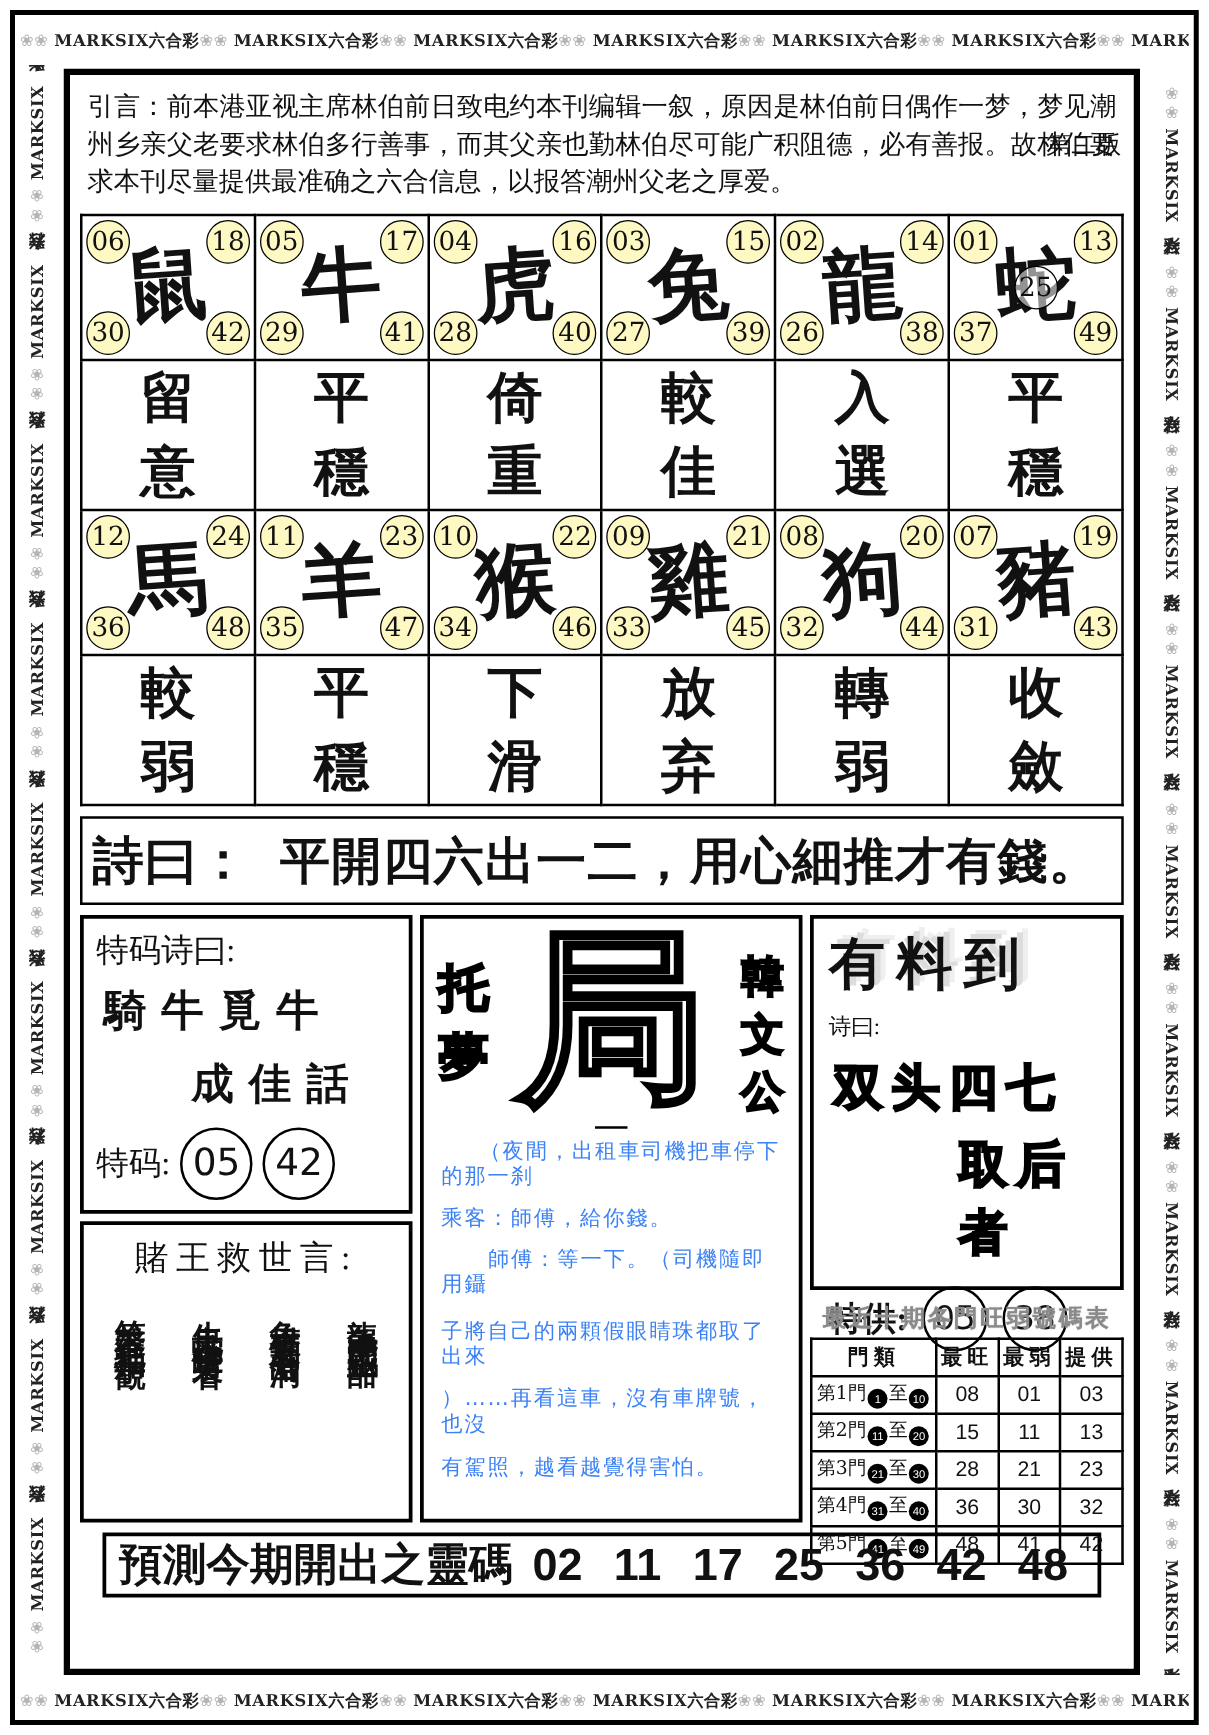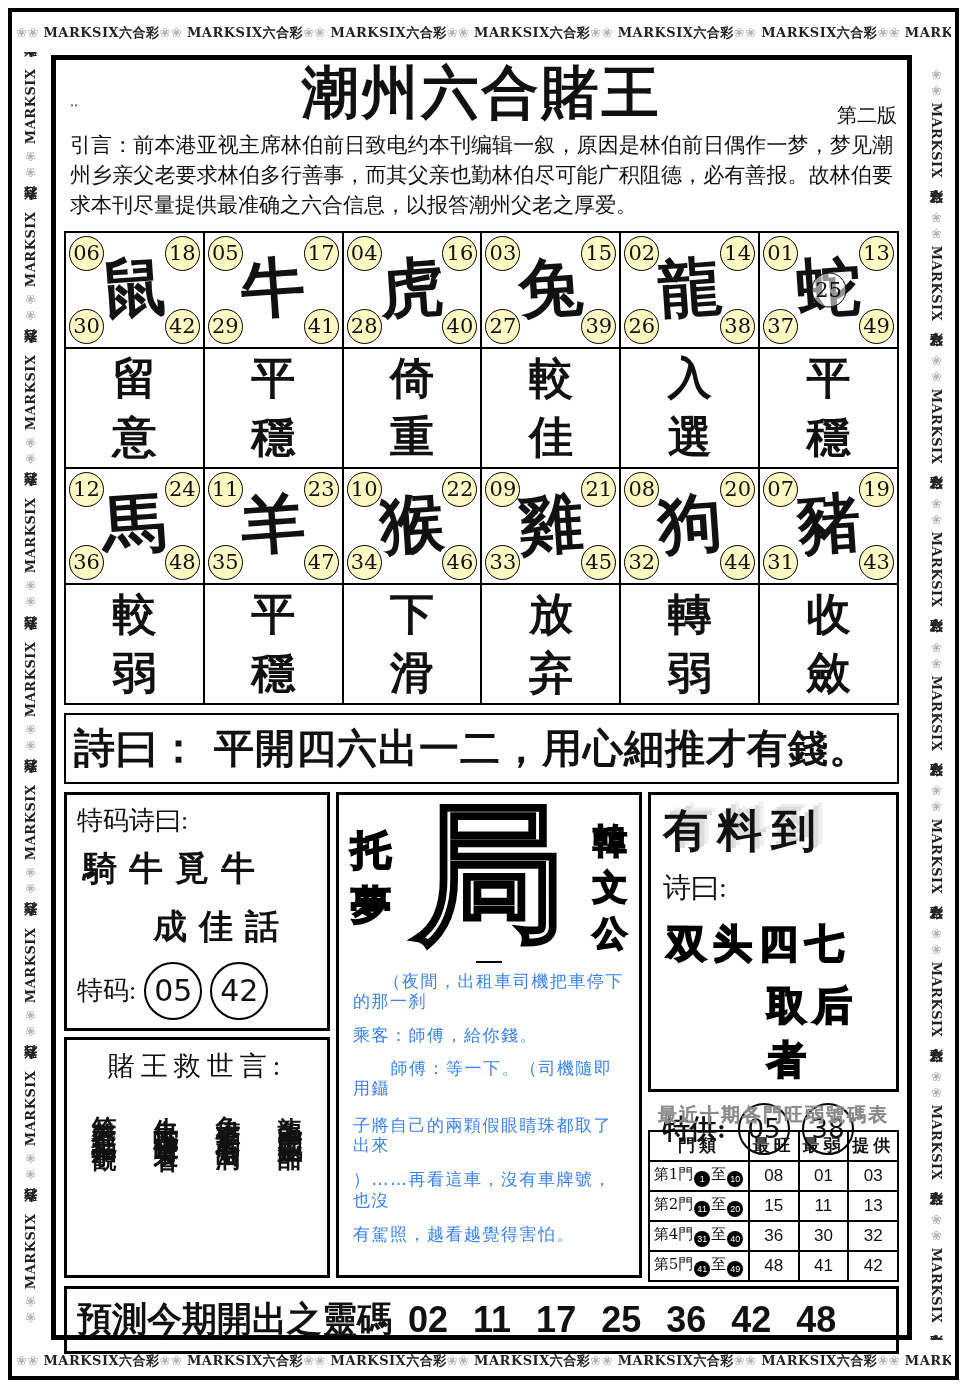--- a/index.html
+++ b/index.html
@@ -45,21 +45,21 @@
               font-family:"DejaVu Serif",serif;background:rgba(255,255,255,.55);}
   .animal-glyph{position:absolute;left:50%;top:50%;transform:translate(-50%,-52%) rotate(-4deg);
                 font-size:64px;font-weight:bold;font-family:"DejaVu Serif",serif;}
   .label-cell{height:108px;text-align:center;font-size:44px;font-weight:bold;
               letter-spacing:32px;padding-left:32px !important;font-family:"DejaVu Sans",sans-serif;}
 
   
   .poem-banner{margin:8px 8px 0;border:2px solid #000;padding:6px 8px;display:flex;align-items:center;
                font-family:"DejaVu Sans",sans-serif;font-weight:bold;white-space:nowrap;}
   .poem-label{font-size:41px;letter-spacing:1px;}
-  .poem-text{font-size:40px;margin-left:14px;letter-spacing:1px;}
+  .poem-text{font-size:40px;margin-left:24px;letter-spacing:1px;}
 
   
   .bottom{margin:8px 8px 0;display:flex;gap:6px;height:486px;}
   .col-left{width:266px;display:flex;flex-direction:column;gap:6px;}
   .box{border:3px solid #000;box-sizing:border-box;background:#fff;}
 
   .special-box{flex:0 0 220px;padding:8px 10px;}
   .special-title{font-size:26px;}
   .sp-line1{font-size:34px;font-weight:bold;letter-spacing:12px;margin:8px 0 0 6px;
             font-family:"DejaVu Sans",sans-serif;}
@@ -89,41 +89,41 @@
   .story{position:absolute;left:14px;right:12px;top:176px;}
   .story p{margin:0 0 14px;font-size:17px;line-height:1.2;letter-spacing:1.5px;color:#3b82f6;
            font-family:"DejaVu Sans",sans-serif;}
   .story p:nth-child(1){text-indent:1.8em;}
   .story p:nth-child(3){text-indent:2.2em;font-family:Liberation Mono, monospace;}
 
   .col-right{flex:1;display:flex;flex-direction:column;}
   .info-box{height:300px;padding:6px 12px;}
   .info-title{font-size:45px;font-weight:bold;letter-spacing:9px;font-family:"DejaVu Sans",sans-serif;
               text-shadow:5px -4px 0 #dcdcdc,9px -7px 0 #efefef;}
-  .info-poem-label{font-size:28px;margin-top:8px;}
+  .info-poem-label{font-size:18px;margin-top:8px;}
   .info-line1{font-size:39px;letter-spacing:7px;margin:10px 0 0 4px;}
   .info-line2{font-size:39px;letter-spacing:7px;margin:8px 0 0 104px;}
   .supply-row{display:flex;align-items:center;margin-top:16px;}
   .supply-row .lbl{font-size:27px;font-weight:bold;}
   .supply-row .circle-num{width:48px;height:48px;font-size:26px;margin-left:12px;}
 
   .stats{margin-top:10px;}
   .stats-title{text-align:center;font-size:19px;font-weight:bold;letter-spacing:2px;color:#8a8a8a;
                text-shadow:0 0 1px #aaa;}
   .stats-table{width:100%;border-collapse:collapse;border:2px solid #000;margin-top:2px;}
   .stats-table th,.stats-table td{border:2px solid #000;text-align:center;padding:1px 2px;}
   .stats-table th{font-size:17px;letter-spacing:4px;height:26px;}
   .stats-table td{font-size:17px;height:26px;font-family:"Liberation Sans",sans-serif;}
   .gate-cell{font-size:15px !important;white-space:nowrap;font-family:"DejaVu Serif",serif !important;}
   .ball{display:inline-flex;width:16px;height:16px;border-radius:50%;background:#000;color:#fff;
         font-size:9px;align-items:center;justify-content:center;margin:0 1px;vertical-align:-3px;
         font-family:"Liberation Sans",sans-serif;}
 
   
-  .prediction{margin:8px 8px 0;border:3px solid #000;height:68px;display:flex;align-items:center;
+  .prediction{margin:8px 26px 0;border:3px solid #000;height:52px;display:flex;align-items:center;
               padding:0 10px;box-sizing:border-box;}
   .pred-label{font-size:35px;font-weight:bold;white-space:nowrap;font-family:"DejaVu Serif",serif;}
   .pred-nums{display:flex;gap:25px;margin-left:16px;font-family:"Liberation Sans",sans-serif;
              font-weight:bold;font-size:36px;}
 </style>
 </head>
 <body>
 
 <div class="page">
 
@@ -166,21 +166,20 @@
       <span class="band-seg"><span class="flower">❀❀ </span><span class="brand">MARKSIX六合彩</span></span>
       <span class="band-seg"><span class="flower">❀❀ </span><span class="brand">MARKSIX六合彩</span></span>
       <span class="band-seg"><span class="flower">❀❀ </span><span class="brand">MARKSIX六合彩</span></span>
       <span class="band-seg"><span class="flower">❀❀ </span><span class="brand">MARKSIX六合彩</span></span>
     </div>
 
   <div class="content">
 
     <div class="header">
       <span class="corner-marks">‥</span>
-      <div class="page-title">潮州六合賭王</div>
       <div class="edition">第二版</div>
       <div class="intro">引言：前本港亚视主席林伯前日致电约本刊编辑一叙，原因是林伯前日偶作一梦，梦见潮州乡亲父老要求林伯多行善事，而其父亲也勤林伯尽可能广积阻德，必有善报。故林伯要求本刊尽量提供最准确之六合信息，以报答潮州父老之厚爱。</div>
     </div>
 
     <table class="zodiac">
       <tbody id="zodiac-body">
           <tr>
             <td>
               <div class="animal-cell">
                 <span class="corner tl">06</span>
@@ -393,20 +392,26 @@
                   <td>01</td>
                   <td>03</td>
                 </tr>
                 <tr>
                   <td class="gate-cell"><span>第2門</span><span class="ball">11</span><span>至</span><span class="ball">20</span></td>
                   <td>15</td>
                   <td>11</td>
                   <td>13</td>
                 </tr>
                 <tr>
+                  <td class="gate-cell"><span>第3門</span><span class="ball">21</span><span>至</span><span class="ball">30</span></td>
+                  <td>28</td>
+                  <td>21</td>
+                  <td>23</td>
+                </tr>
+                <tr>
                   <td class="gate-cell"><span>第4門</span><span class="ball">31</span><span>至</span><span class="ball">40</span></td>
                   <td>36</td>
                   <td>30</td>
                   <td>32</td>
                 </tr>
                 <tr>
                   <td class="gate-cell"><span>第5門</span><span class="ball">41</span><span>至</span><span class="ball">49</span></td>
                   <td>48</td>
                   <td>41</td>
                   <td>42</td>

